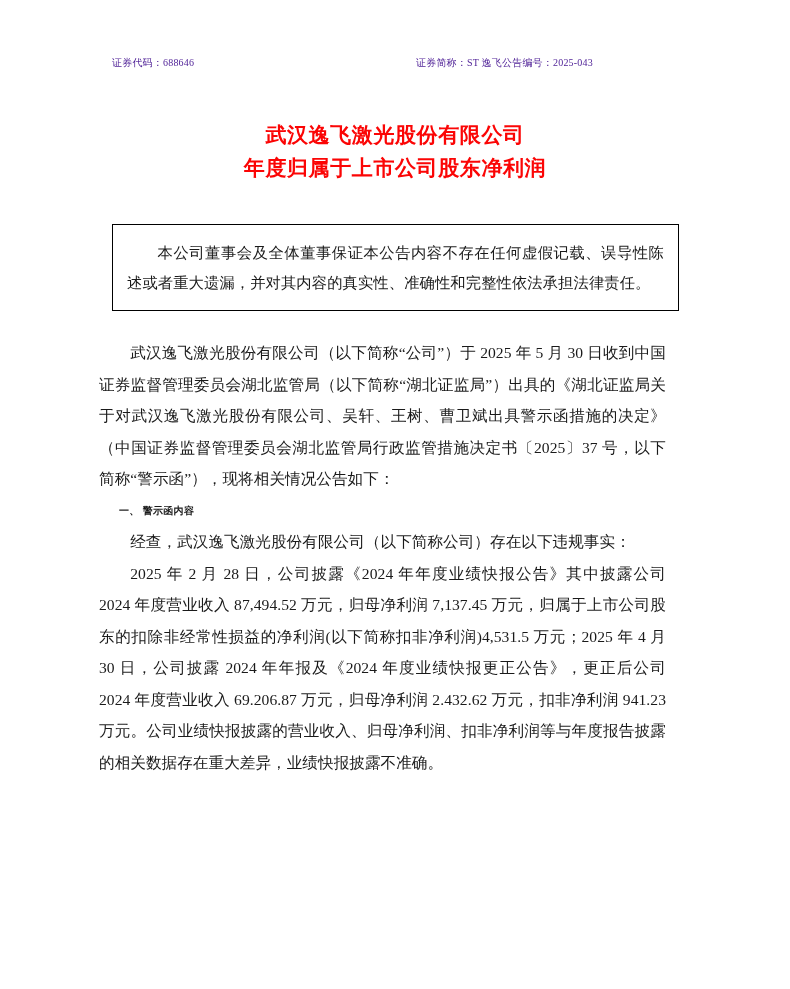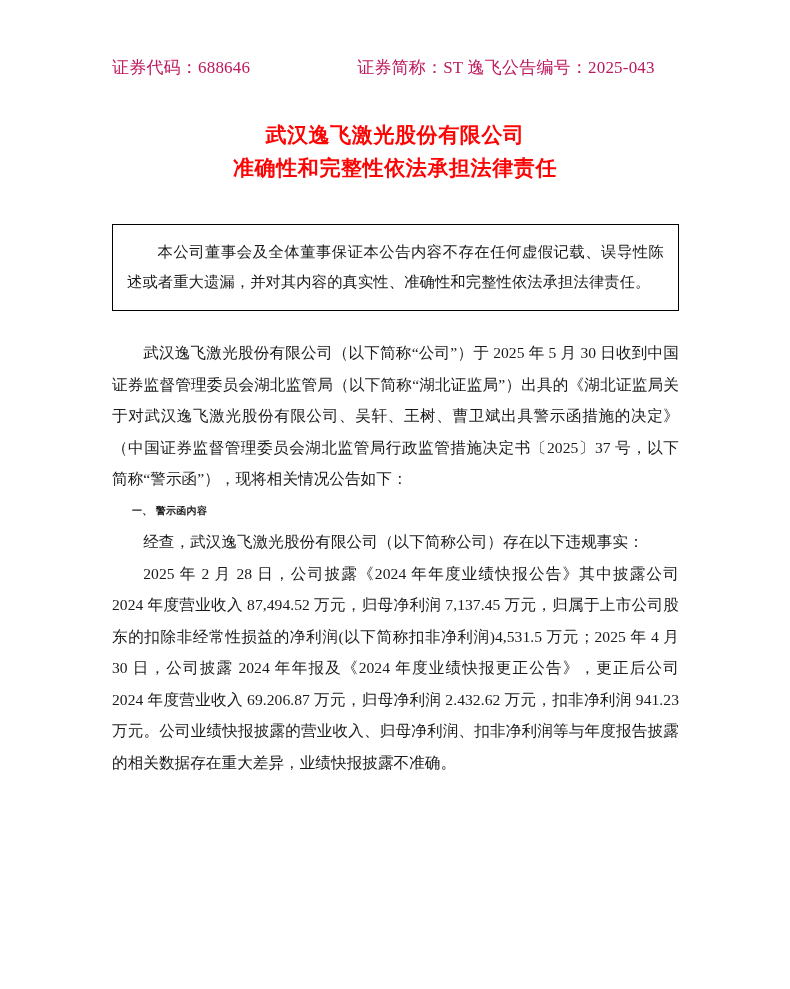--- a/index.html
+++ b/index.html
@@ -27,23 +27,23 @@
   }
 
   
   .doc-header {
     position: absolute;
     top: 48px;
     left: 112px;
     width: 567px;
     display: flex;
     align-items: baseline;
-    font-size: 17px;
+    font-size: 10px;
     letter-spacing: 0.2px;
-    color: #be185d;
+    color: #4c1d95;
     white-space: nowrap;
   }
   .doc-header .hdr-item { display: inline-block; }
   .doc-header .hdr-code  { width: 190px; }
   .doc-header .hdr-abbr  { width: 200px; text-align: right; }
   .doc-header .hdr-no    { width: auto; margin-top: 8px; }
 
   
   .doc-title {
     position: absolute;
@@ -71,28 +71,27 @@
     padding: 13px 14px 12px 14px;
     font-size: 15.3px;
     line-height: 30px;
     text-align: justify;
     text-justify: inter-ideograph;
     letter-spacing: 0.1px;
   }
   .disclaimer p {
     margin: 0;
     text-indent: 2em;
-    font-family: Liberation Mono, monospace;
   }
 
   
   .body-text {
     position: absolute;
     top: 337px;
-    left: 112px;
+    left: 99px;
     width: 567px;
     font-size: 15.6px;
     line-height: 31.5px;
     text-align: justify;
     text-justify: inter-ideograph;
     letter-spacing: 0.05px;
   }
   .body-text p {
     margin: 0;
     text-indent: 2em;
@@ -116,21 +115,21 @@
 <div class="page">
 
   <div class="doc-header">
     <span class="hdr-item hdr-code">证券代码：688646</span>
     <span class="hdr-item hdr-abbr">证券简称：ST 逸飞</span>
     <span class="hdr-item hdr-no">公告编号：2025-043</span>
   </div>
 
   <div class="doc-title" style="color: rgb(251, 5, 5);">
     <span class="tline">武汉逸飞激光股份有限公司</span>
-    <span class="tline">准确性和完整性依法承担法律责任</span>
+    <span class="tline">年度归属于上市公司股东净利润</span>
   </div>
 
   <div class="disclaimer">
     <p>本公司董事会及全体董事保证本公告内容不存在任何虚假记载、误导性陈述或者重大遗漏，并对其内容的真实性、准确性和完整性依法承担法律责任。</p>
   </div>
 
   <div class="body-text">
     <p>武汉逸飞激光股份有限公司（以下简称“公司”）于 2025 年 5 月 30 日收到中国证券监督管理委员会湖北监管局（以下简称“湖北证监局”）出具的《湖北证监局关于对武汉逸飞激光股份有限公司、吴轩、王树、曹卫斌出具警示函措施的决定》（中国证券监督管理委员会湖北监管局行政监管措施决定书〔2025〕37 号，以下简称“警示函”），现将相关情况公告如下：</p>
 
     <h2 class="section">一、 警示函内容</h2>

